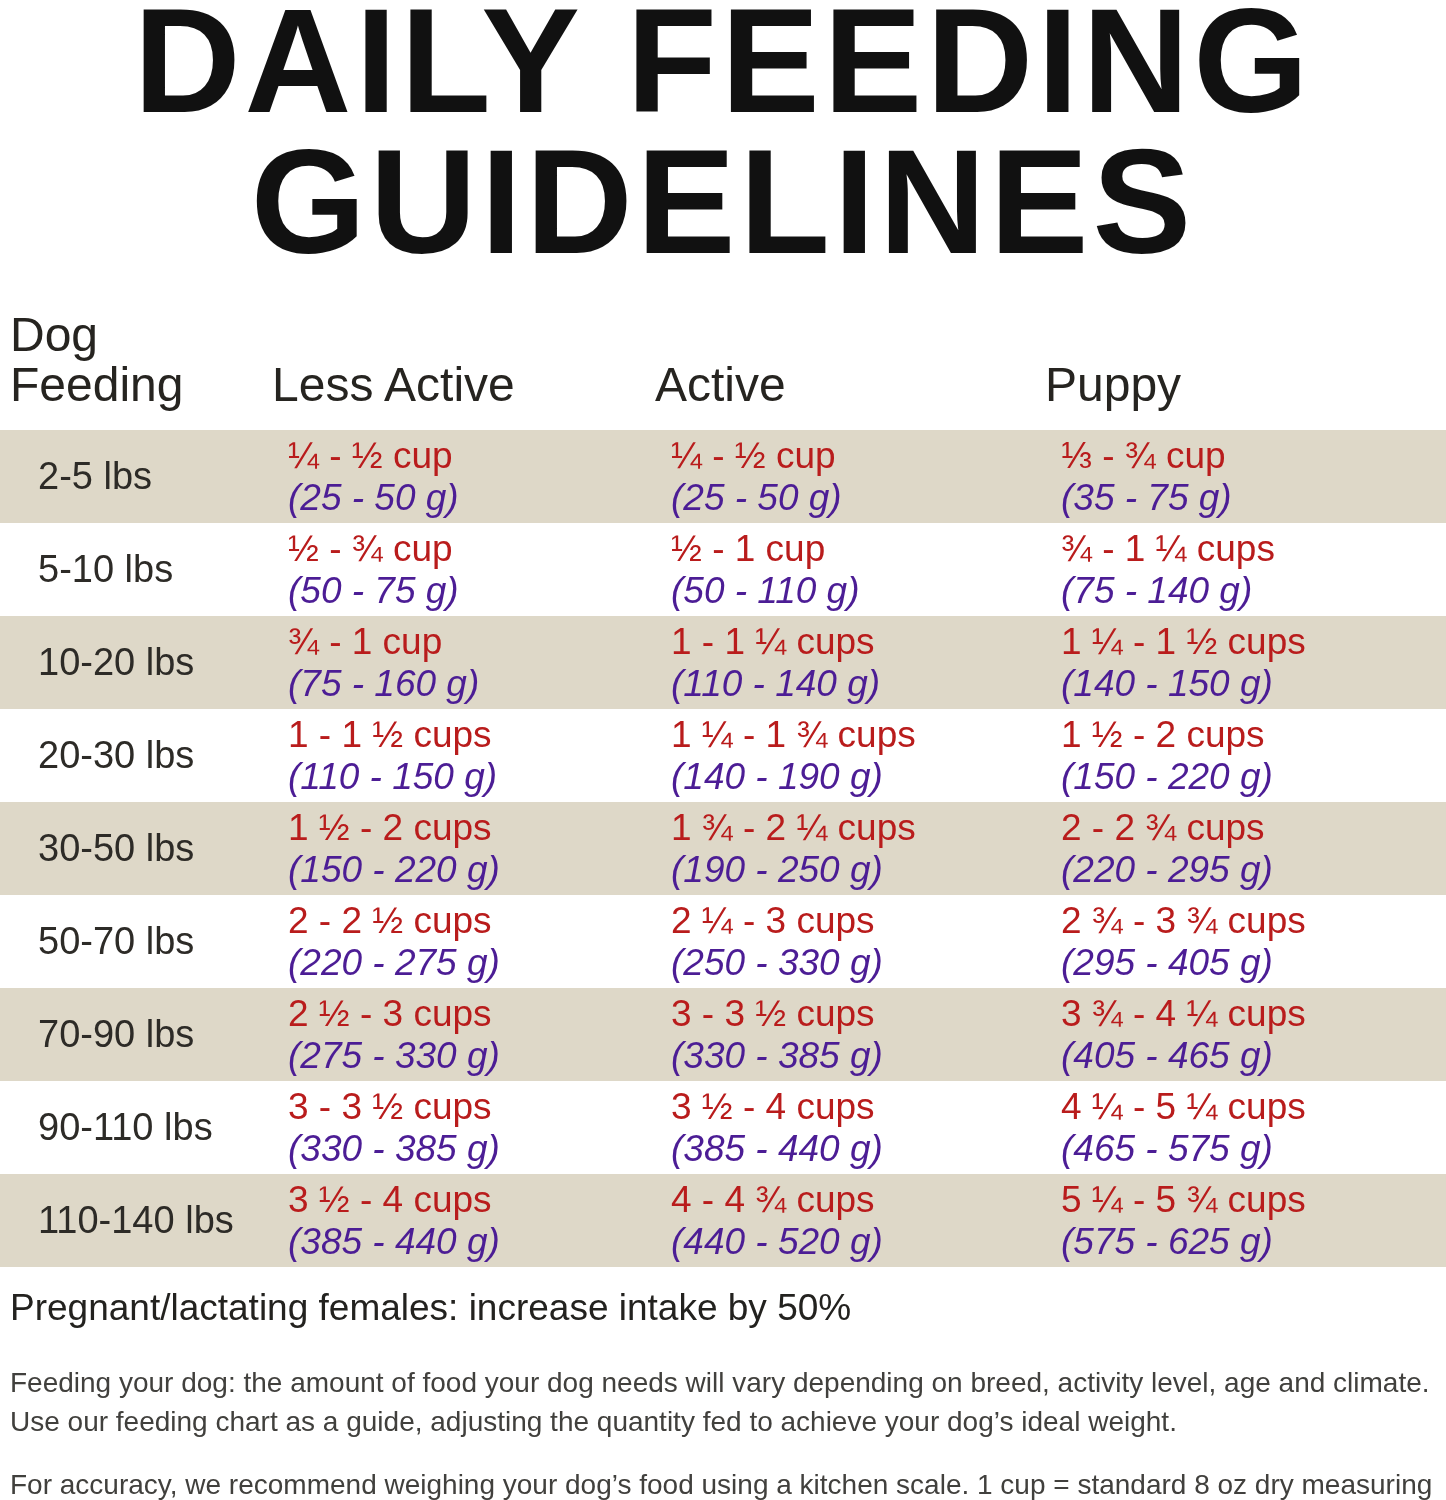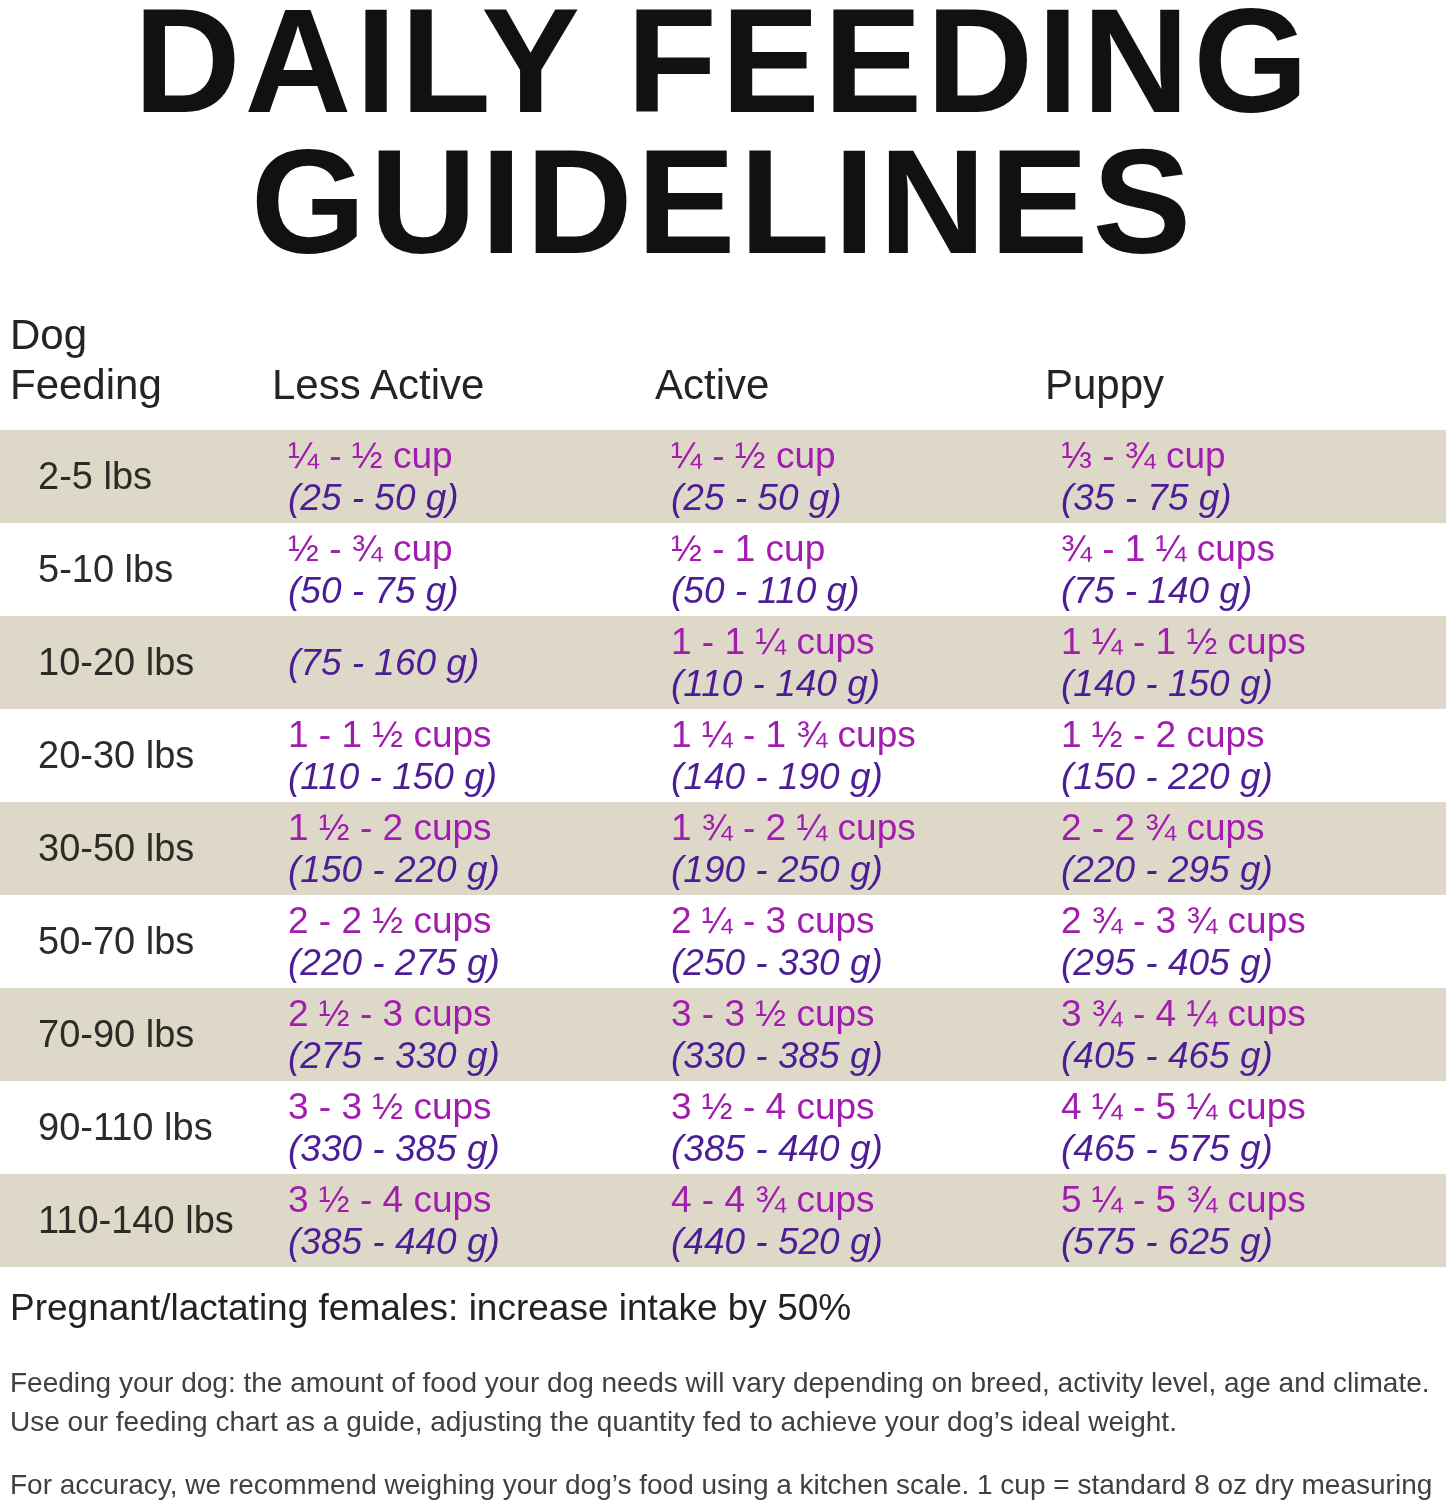--- a/index.html
+++ b/index.html
@@ -25,35 +25,35 @@
   }
   
   .grid {
     display: grid;
   }
   .thead {
     margin-top: 38px;
     padding-left: 10px;
     grid-template-columns: 262px 383px 390px 1fr;
     align-items: end;
-    font-size: 42px;
+    font-size: 48px;
     line-height: 50px;
     color: #262420;
   }
   .tbody { margin-top: 20px; }
   .row {
     padding-left: 38px;
     grid-template-columns: 250px 383px 390px 1fr;
     height: 93px;
     align-items: center;
   }
   .row.shaded { background: var(--row-shade, #ded8c8); }
   .w-cell { font-size: 38px; color: #2d2b27; }
   .v-cell { display: flex; flex-direction: column; justify-content: center; }
-  .cups  { font-size: 37px; line-height: 42px; color: #a21caf; }
+  .cups  { font-size: 37px; line-height: 42px; color: #b91c1c; }
   .grams { font-size: 37px; line-height: 42px; font-style: italic; color: #4c1d95; }
   
   .pregnant {
     margin: 20px 0 0 10px;
     font-size: 37px;
     color: #23221f;
   }
   .note {
     margin: 34px 10px 0 10px;
     max-width: 1432px;
@@ -113,20 +113,21 @@
       </div>
       <div class="v-cell">
         <div class="cups">¾ - 1 ¼ cups</div>
         <div class="grams">(75 - 140 g)</div>
       </div>
     </div>
 
     <div class="row grid shaded">
       <div class="w-cell">10-20 lbs</div>
       <div class="v-cell">
+        <div class="cups">¾ - 1 cup</div>
         <div class="grams">(75 - 160 g)</div>
       </div>
       <div class="v-cell">
         <div class="cups">1 - 1 ¼ cups</div>
         <div class="grams">(110 - 140 g)</div>
       </div>
       <div class="v-cell">
         <div class="cups">1 ¼ - 1 ½ cups</div>
         <div class="grams">(140 - 150 g)</div>
       </div>

